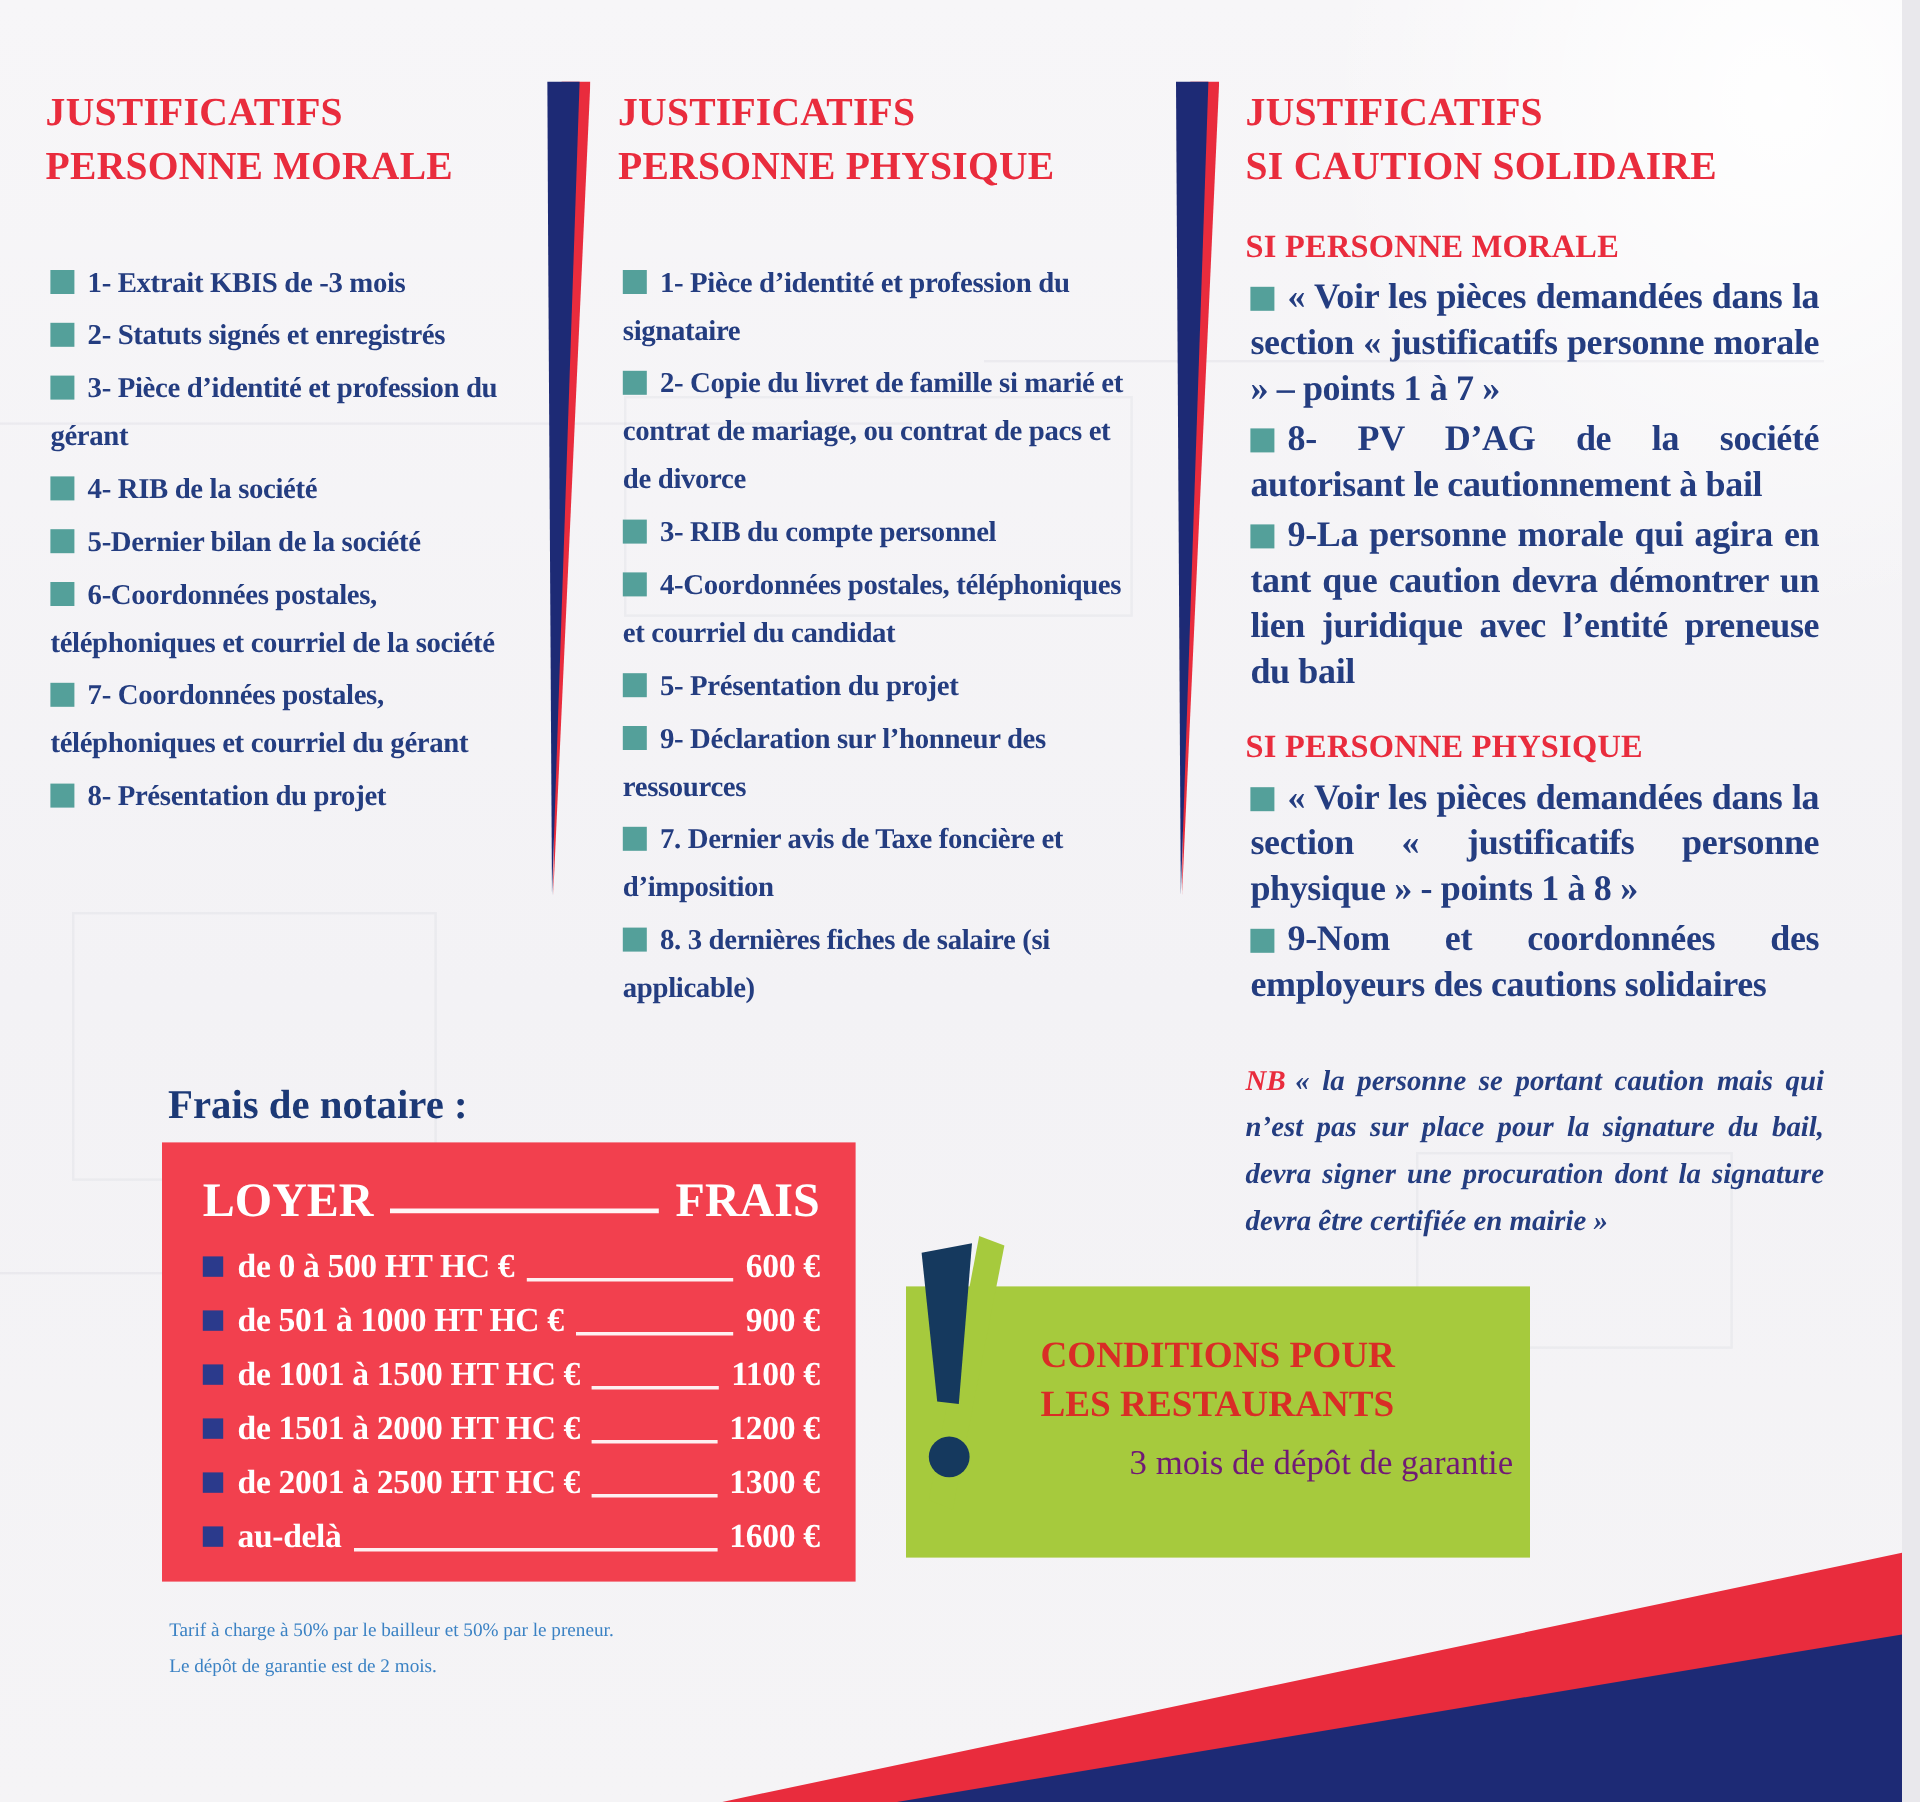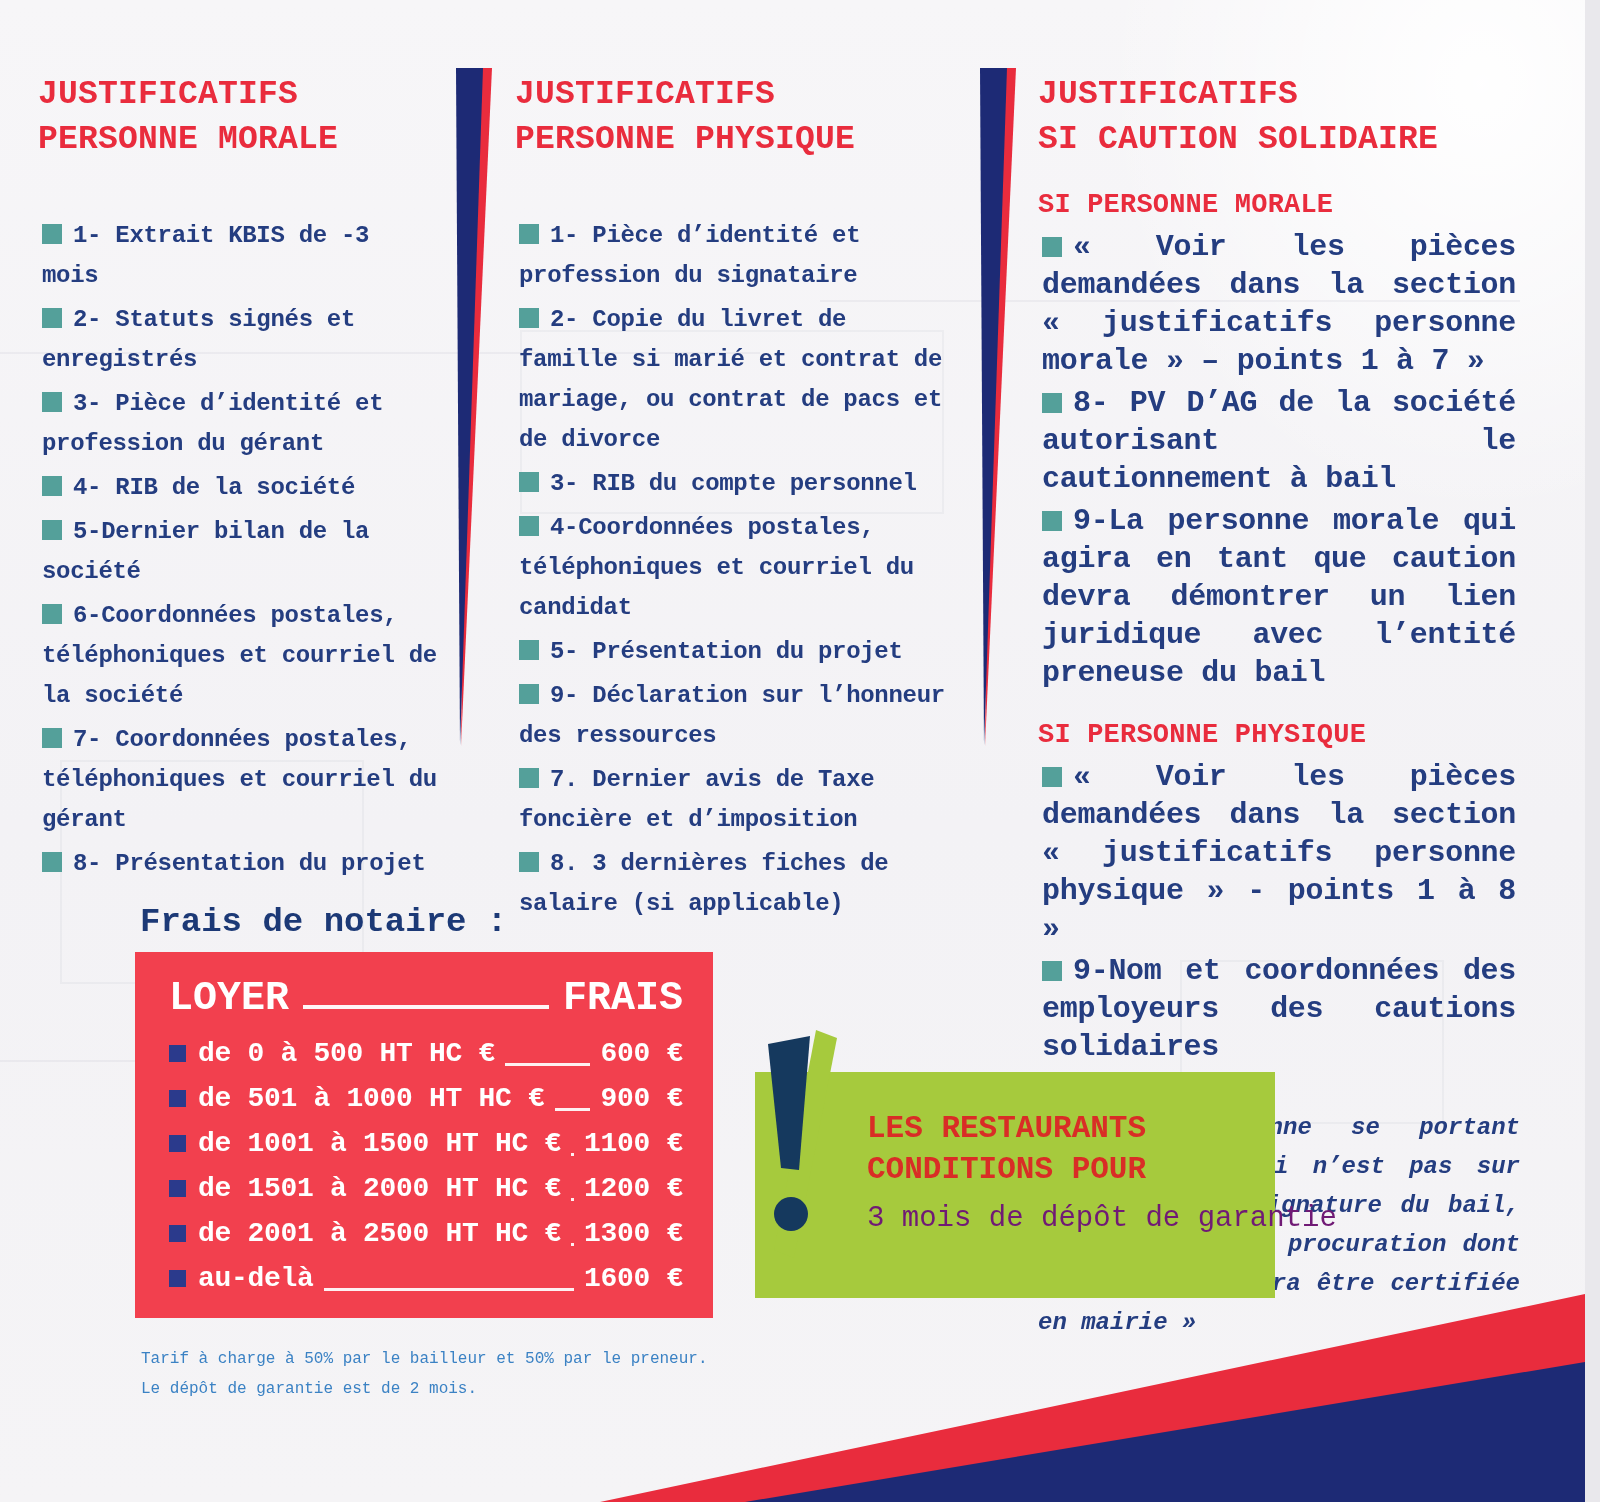--- a/index.html
+++ b/index.html
@@ -1,19 +1,19 @@
 <!DOCTYPE html>
 <html><head>
 <meta charset="utf-8">
 <style>
   html,body{margin:0;padding:0;background:#e9e8ec;}
   .page{
     position:relative;width:1585px;height:1502px;overflow:hidden;
     background:linear-gradient(180deg,#f7f6f8 0%,#f3f2f5 55%,#f5f4f6 100%);
-    font-family:Liberation Mono, monospace;
+    font-family:Liberation Serif, serif;
   }
   
   .tex{position:absolute;border:2px solid rgba(110,118,138,.06);}
   .tex-line{position:absolute;background:rgba(110,118,138,.07);}
   .tex-glow{position:absolute;right:0;top:0;width:520px;height:560px;
     background:radial-gradient(ellipse at 80% 15%, rgba(255,255,255,.95), rgba(245,244,246,0) 65%);}
 
   .col{position:absolute;top:72px;}
   .col-title{margin:0;color:#e92c3d;font-size:33px;line-height:45px;font-weight:800;letter-spacing:.2px;}
   .col-title span{display:block;white-space:nowrap;}
@@ -181,22 +181,22 @@
       </div>
   </div>
 
   <p class="notes">
     <span>Tarif à charge à 50% par le bailleur et 50% par le preneur.</span>
     <span>Le dépôt de garantie est de 2 mois.</span>
   </p>
 
   <div class="cond">
     <h3 class="c-title">
+      <span>CONDITIONS POUR</span>
       <span>LES RESTAURANTS</span>
-      <span>CONDITIONS POUR</span>
     </h3>
     <p class="c-body">
       <span>3 mois de dépôt de garantie</span>
     </p>
   </div>
 
   <svg class="excl" viewBox="0 0 95 240">
     <polygon points="58,0 79,8 36,228 16,220" fill="#a6ca3d"></polygon>
     <polygon points="10,14 52,6 41,140 23,138" fill="#15395e"></polygon>
     <circle cx="33" cy="184" r="17" fill="#15395e"></circle>

